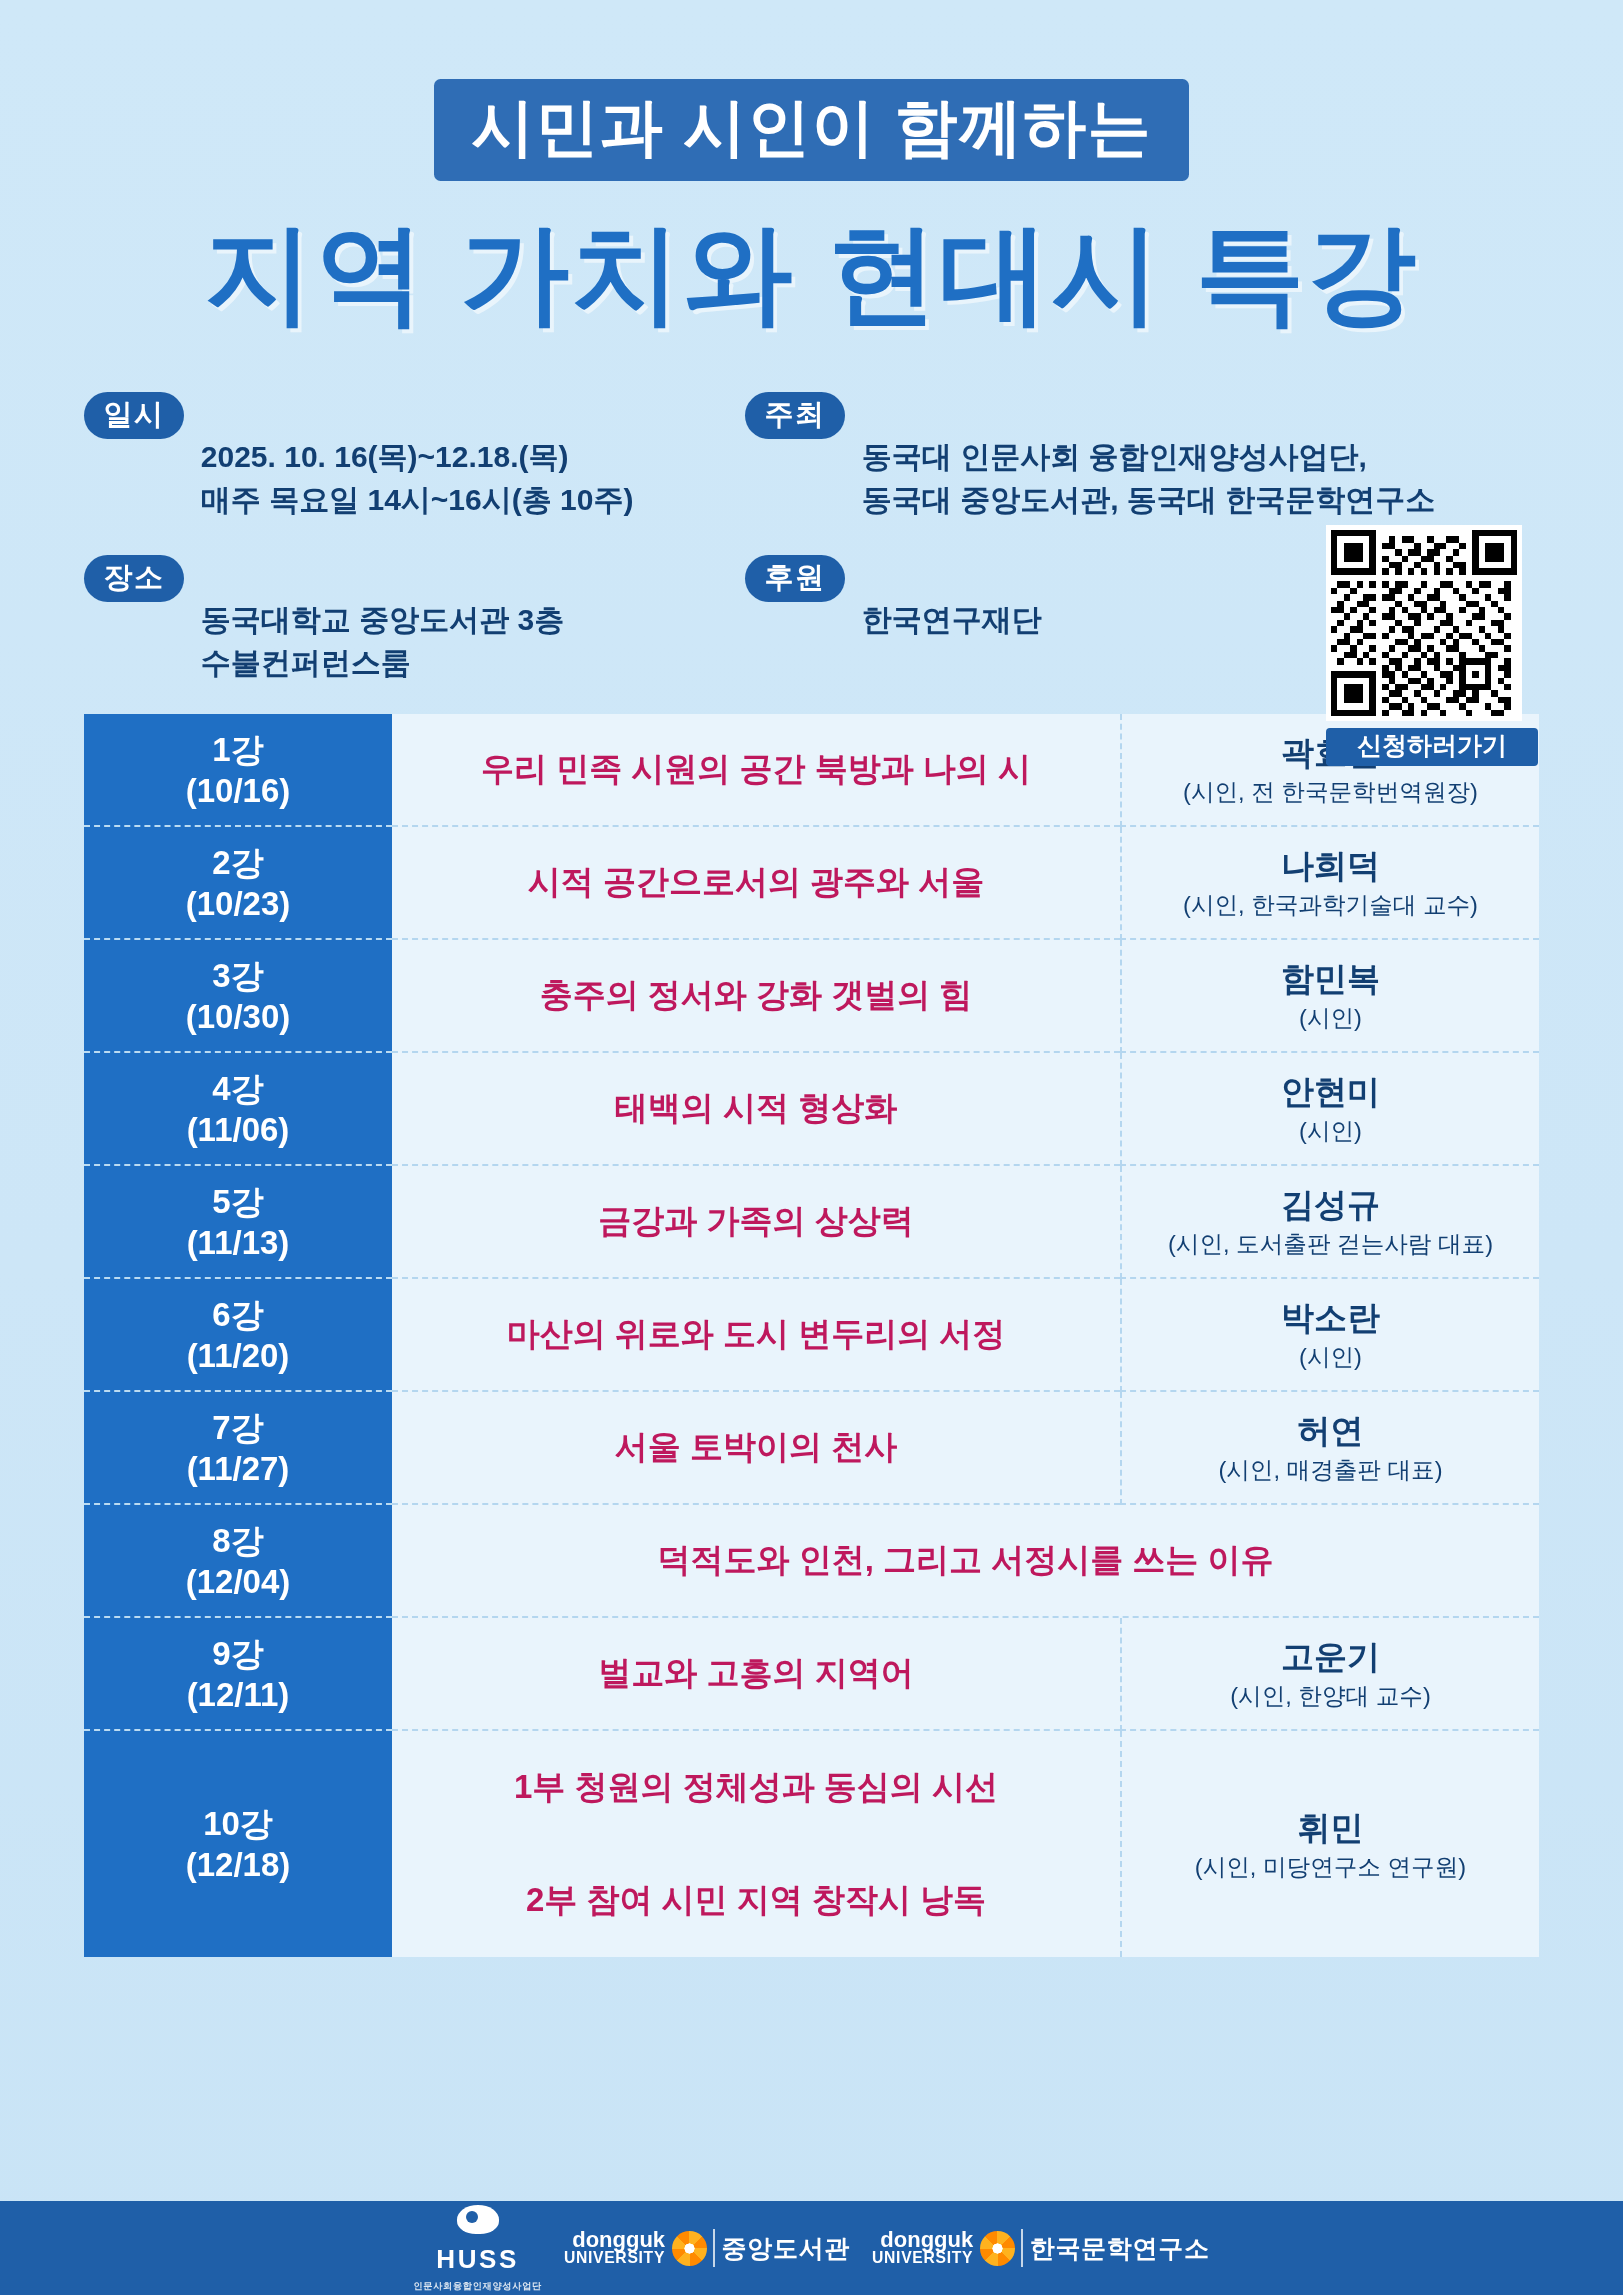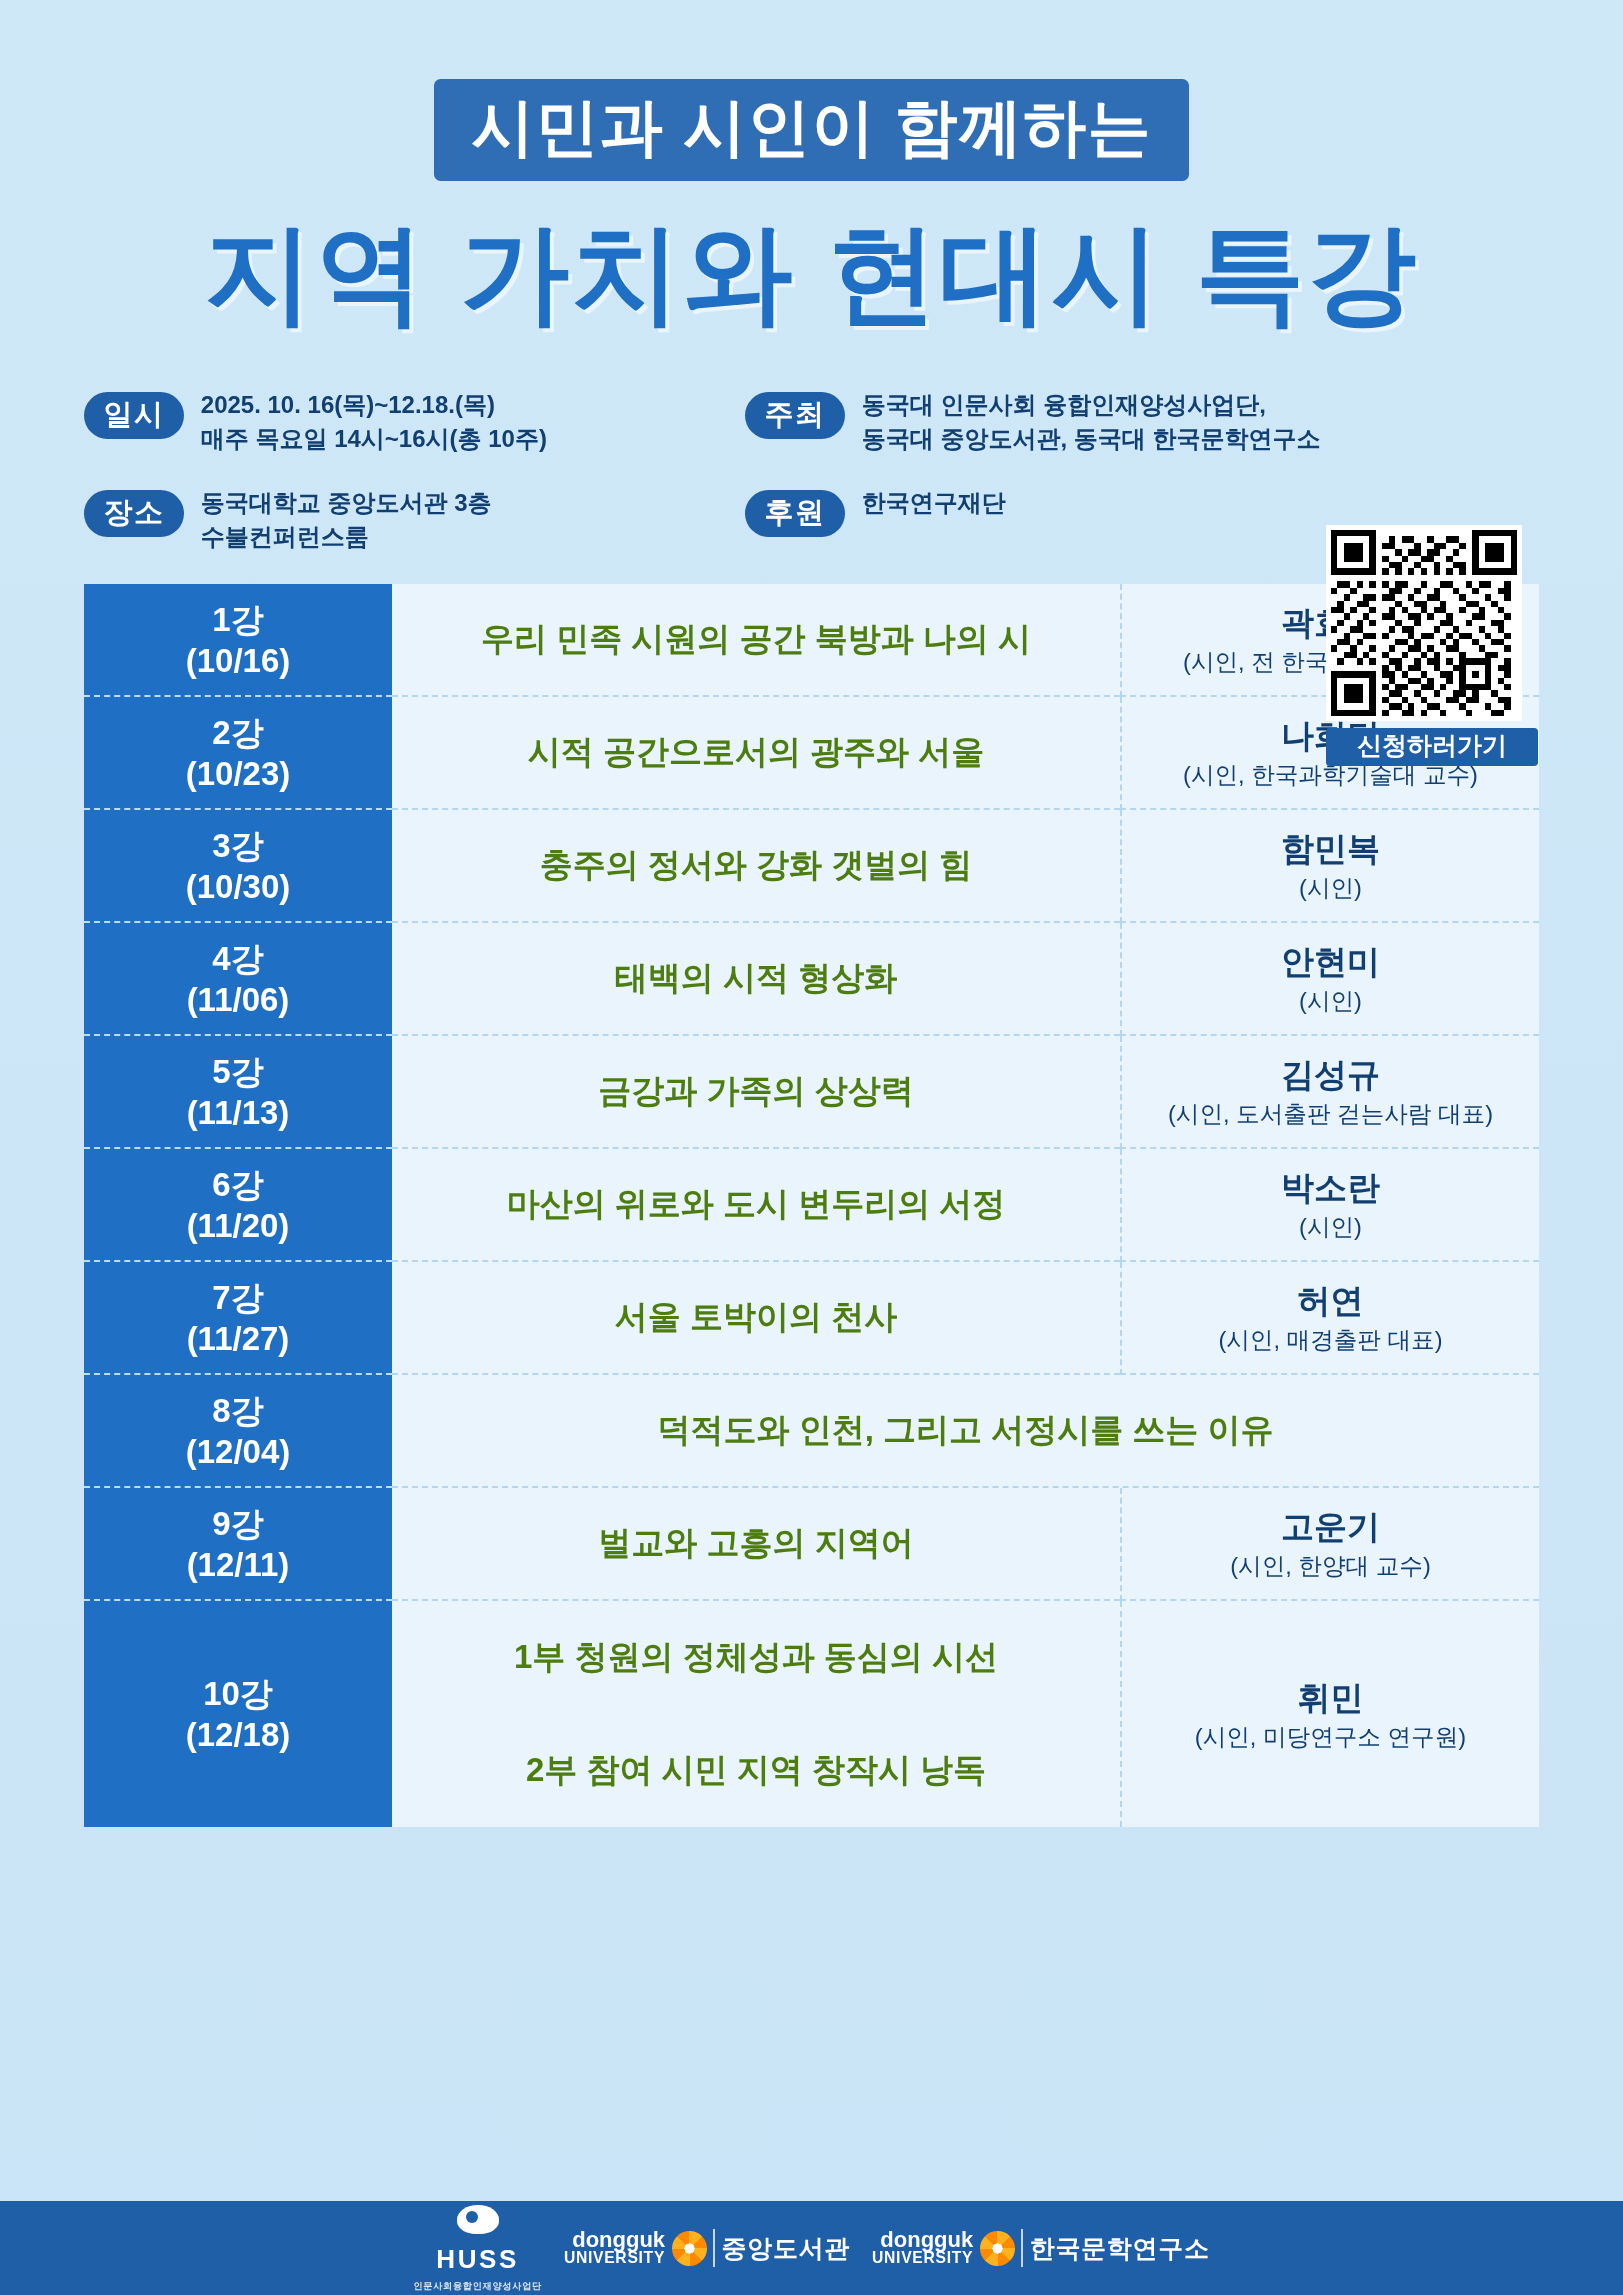--- a/index.html
+++ b/index.html
@@ -71,25 +71,26 @@
     font-size: 29px;
     font-weight: bold;
     border-radius: 26px;
     padding: 7.9px 19.6px 10.5px;
     line-height: 1;
     letter-spacing: 1.3px;
     margin-top: 3.9px;
   }
   .info-text {
     margin-left: 17px;
-    font-size: 24px;
+    font-size: 30px;
     font-weight: bold;
     color: #123f72;
     line-height: 1.42;
     white-space: pre-line;
+    margin-top: 48px;
   }
 
   
   .qr-wrap {
     position: absolute;
     right: 85px;
     top: 137px;
     width: 212px;
     text-align: center;
   }
@@ -146,21 +147,21 @@
   }
   .cell-no.last { border-bottom: none; }
   .cell-topic {
     flex: 1;
     background: #e9f4fc;
     display: flex;
     align-items: center;
     justify-content: center;
     font-size: 33px;
     font-weight: bold;
-    color: #4d7c0f;
+    color: #be185d;
     text-align: right;
     border-bottom: 2px dashed #b4d6ef;
     box-sizing: border-box;
     padding: 6.5px 18.3px;
   }
   .cell-speaker {
     width: 419px;
     flex: 0 0 419px;
     background: #e9f4fc;
     display: flex;

